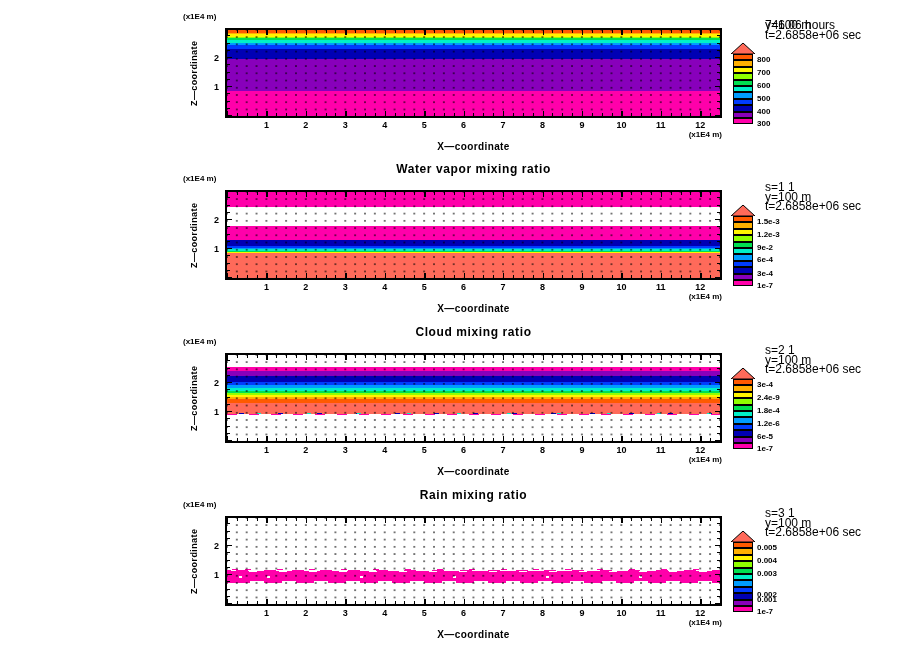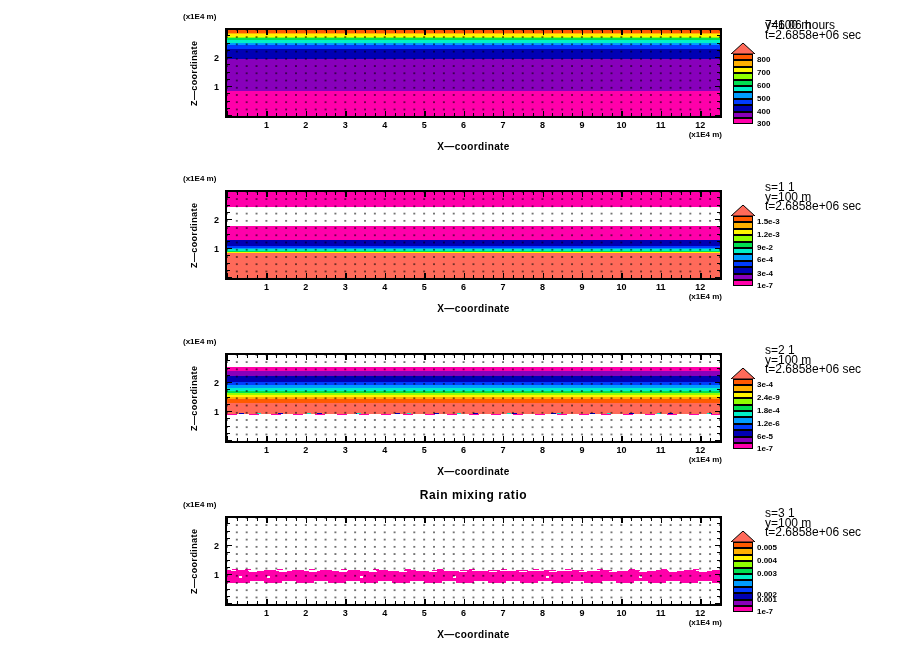--- a/index.html
+++ b/index.html
@@ -122,20 +122,21 @@
     </div>
     <div class="annot">
       <div>746.06 hours</div>
       <div>t=2.6858e+06 sec</div>
       <div></div>
       <div class="aover">y=100 m</div>
     </div>
   </section>
 
   <section class="panel" style="top:162px">
+    <div class="title">Water vapor mixing ratio</div>
     <div class="unit-tl">(x1E4 m)</div>
     <div class="ylab">Z—coordinate</div>
     <div class="ytick y2">2</div>
     <div class="ytick y1">1</div>
     <div class="plot">
       <div class="bands">
           <div style="position: absolute; left: 0px; right: 0px; background: rgb(255, 106, 90); bottom: 0%; height: 28.9562%;"></div>
           <div style="position: absolute; left: 0px; right: 0px; background: rgb(255, 175, 0); bottom: 28.9562%; height: 1.0101%;"></div>
           <div style="position: absolute; left: 0px; right: 0px; background: rgb(255, 244, 0); bottom: 29.9663%; height: 0.841751%;"></div>
           <div style="position: absolute; left: 0px; right: 0px; background: rgb(0, 224, 80); bottom: 30.8081%; height: 1.17845%;"></div>
@@ -201,20 +202,21 @@
     </div>
     <div class="annot">
       <div>s=1 1</div>
       <div>y=100 m</div>
       <div>t=2.6858e+06 sec</div>
       <div class="aover"></div>
     </div>
   </section>
 
   <section class="panel" style="top:325px">
+    <div class="title">Cloud mixing ratio</div>
     <div class="unit-tl">(x1E4 m)</div>
     <div class="ylab">Z—coordinate</div>
     <div class="ytick y2">2</div>
     <div class="ytick y1">1</div>
     <div class="plot">
       <div class="bands">
           <div style="position: absolute; left: 0px; right: 0px; background: rgb(255, 255, 255); bottom: 0%; height: 31.6498%;"></div>
           <div style="position: absolute; left: 0px; right: 0px; background: rgb(255, 106, 90); bottom: 31.6498%; height: 12.7946%;"></div>
           <div style="position: absolute; left: 0px; right: 0px; background: rgb(255, 90, 0); bottom: 44.4444%; height: 4.7138%;"></div>
           <div style="position: absolute; left: 0px; right: 0px; background: rgb(255, 175, 0); bottom: 49.1582%; height: 2.0202%;"></div>

